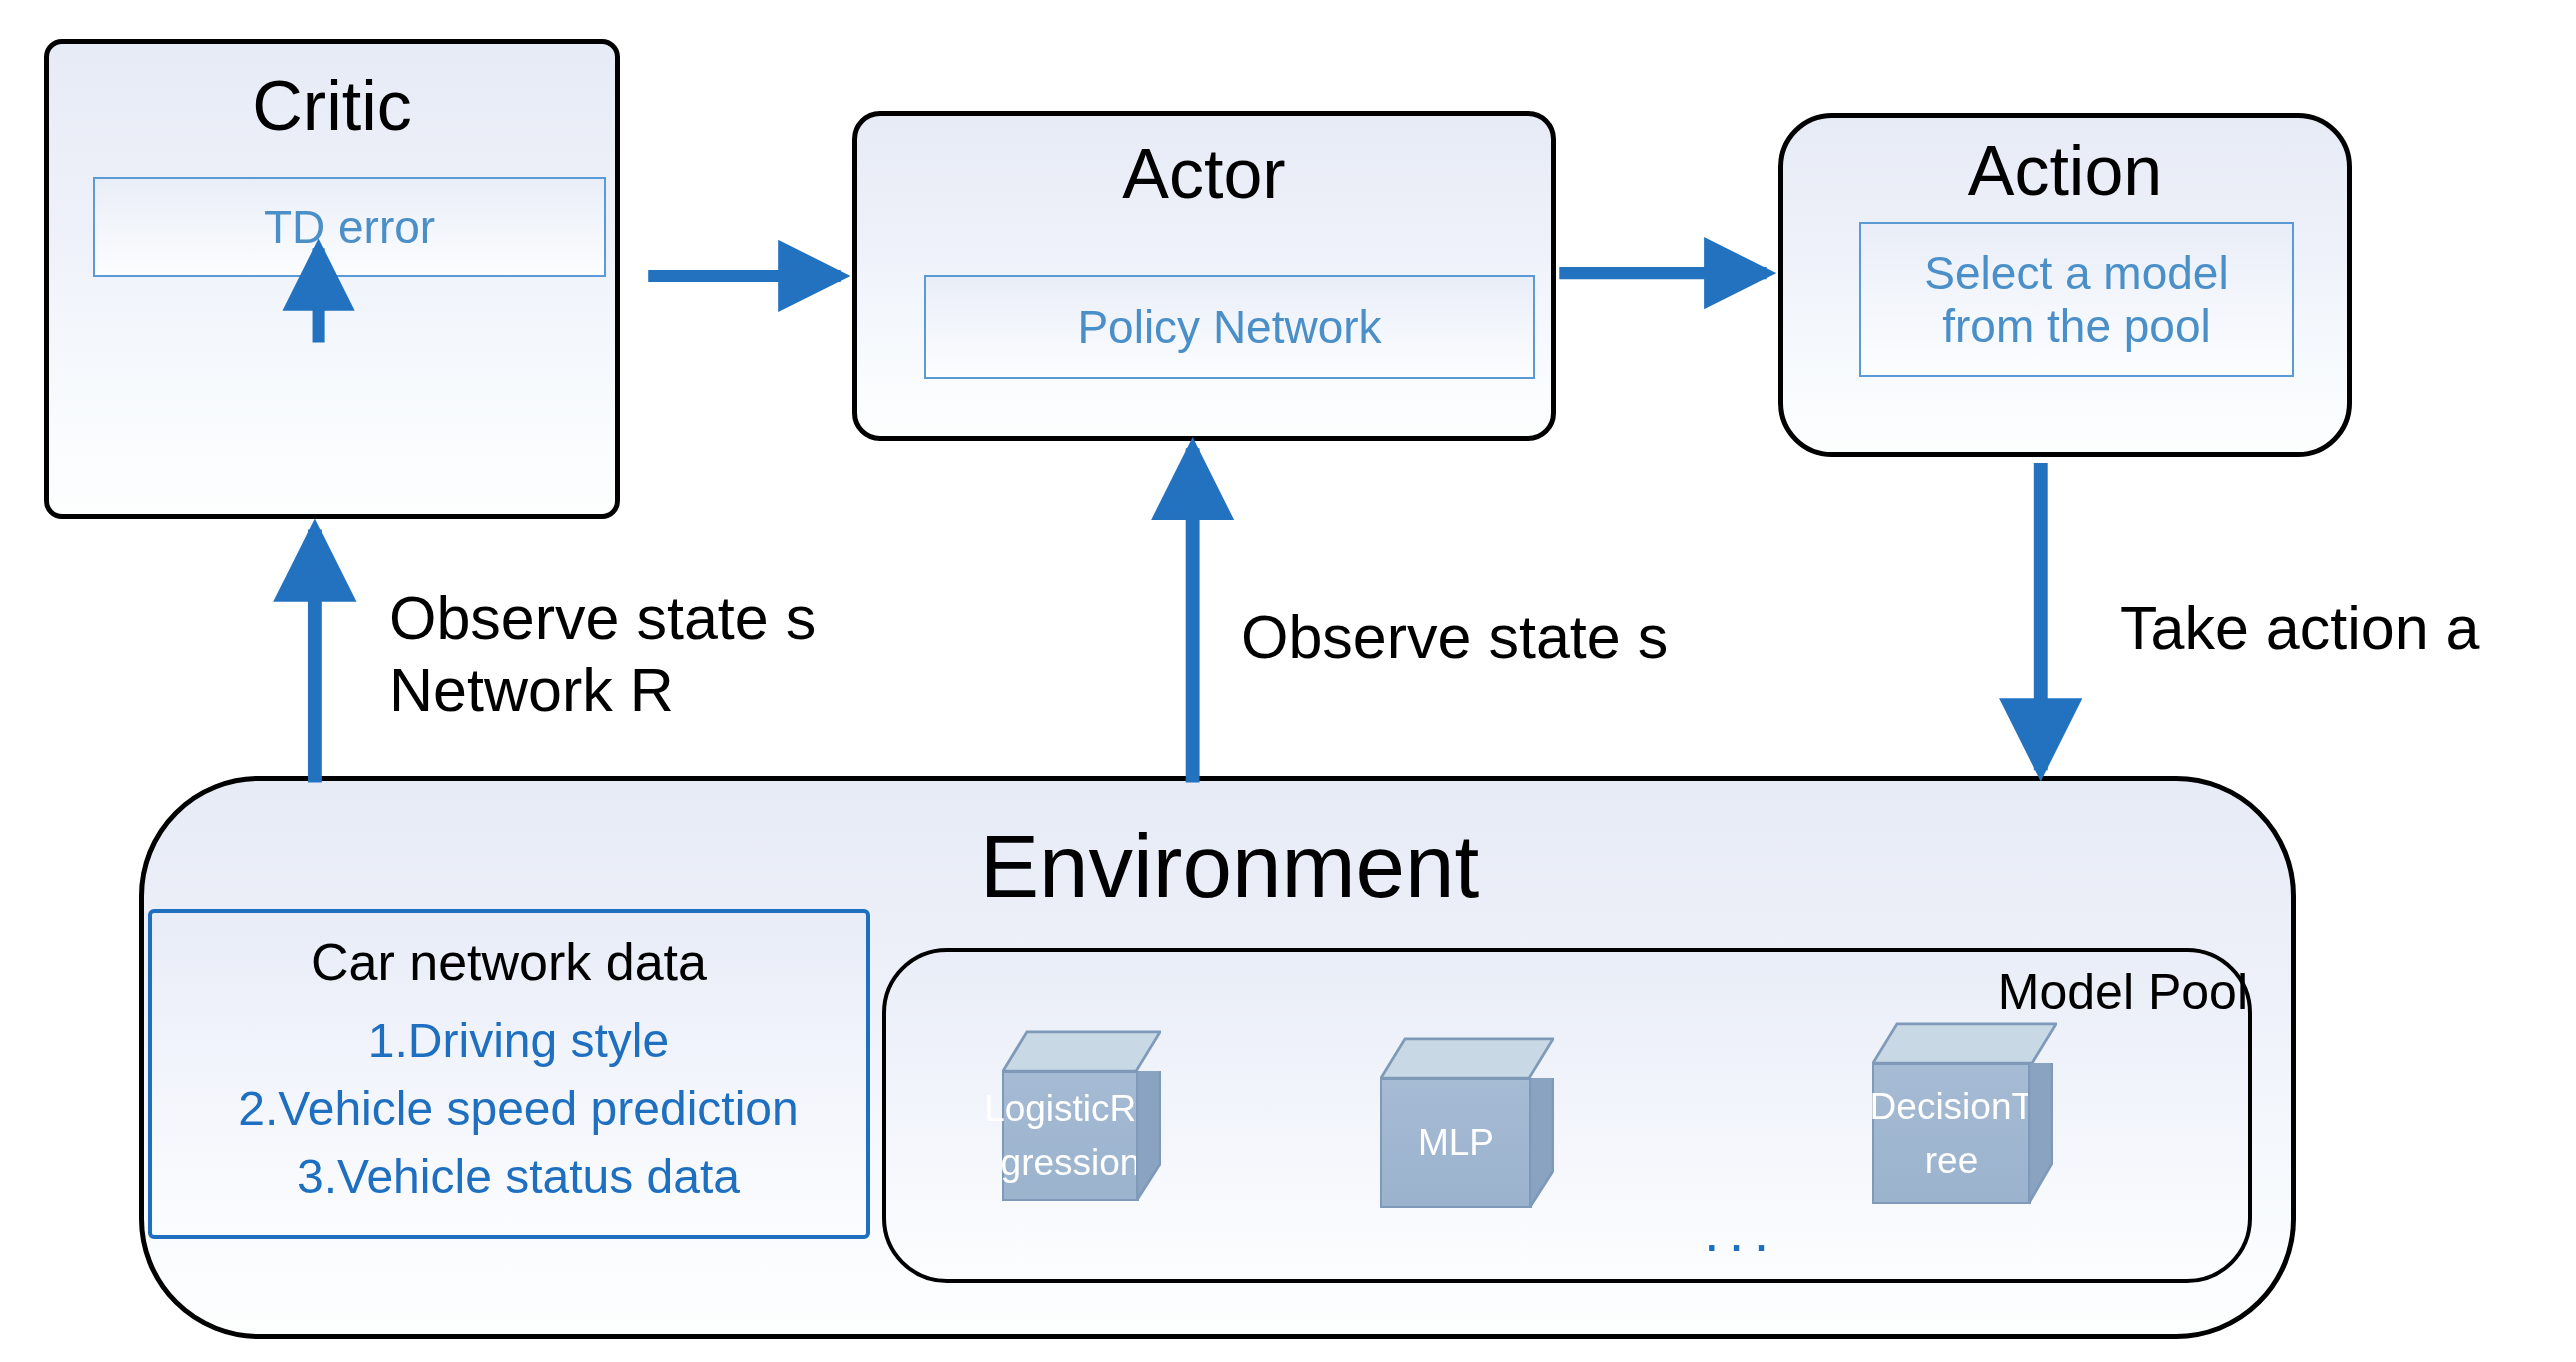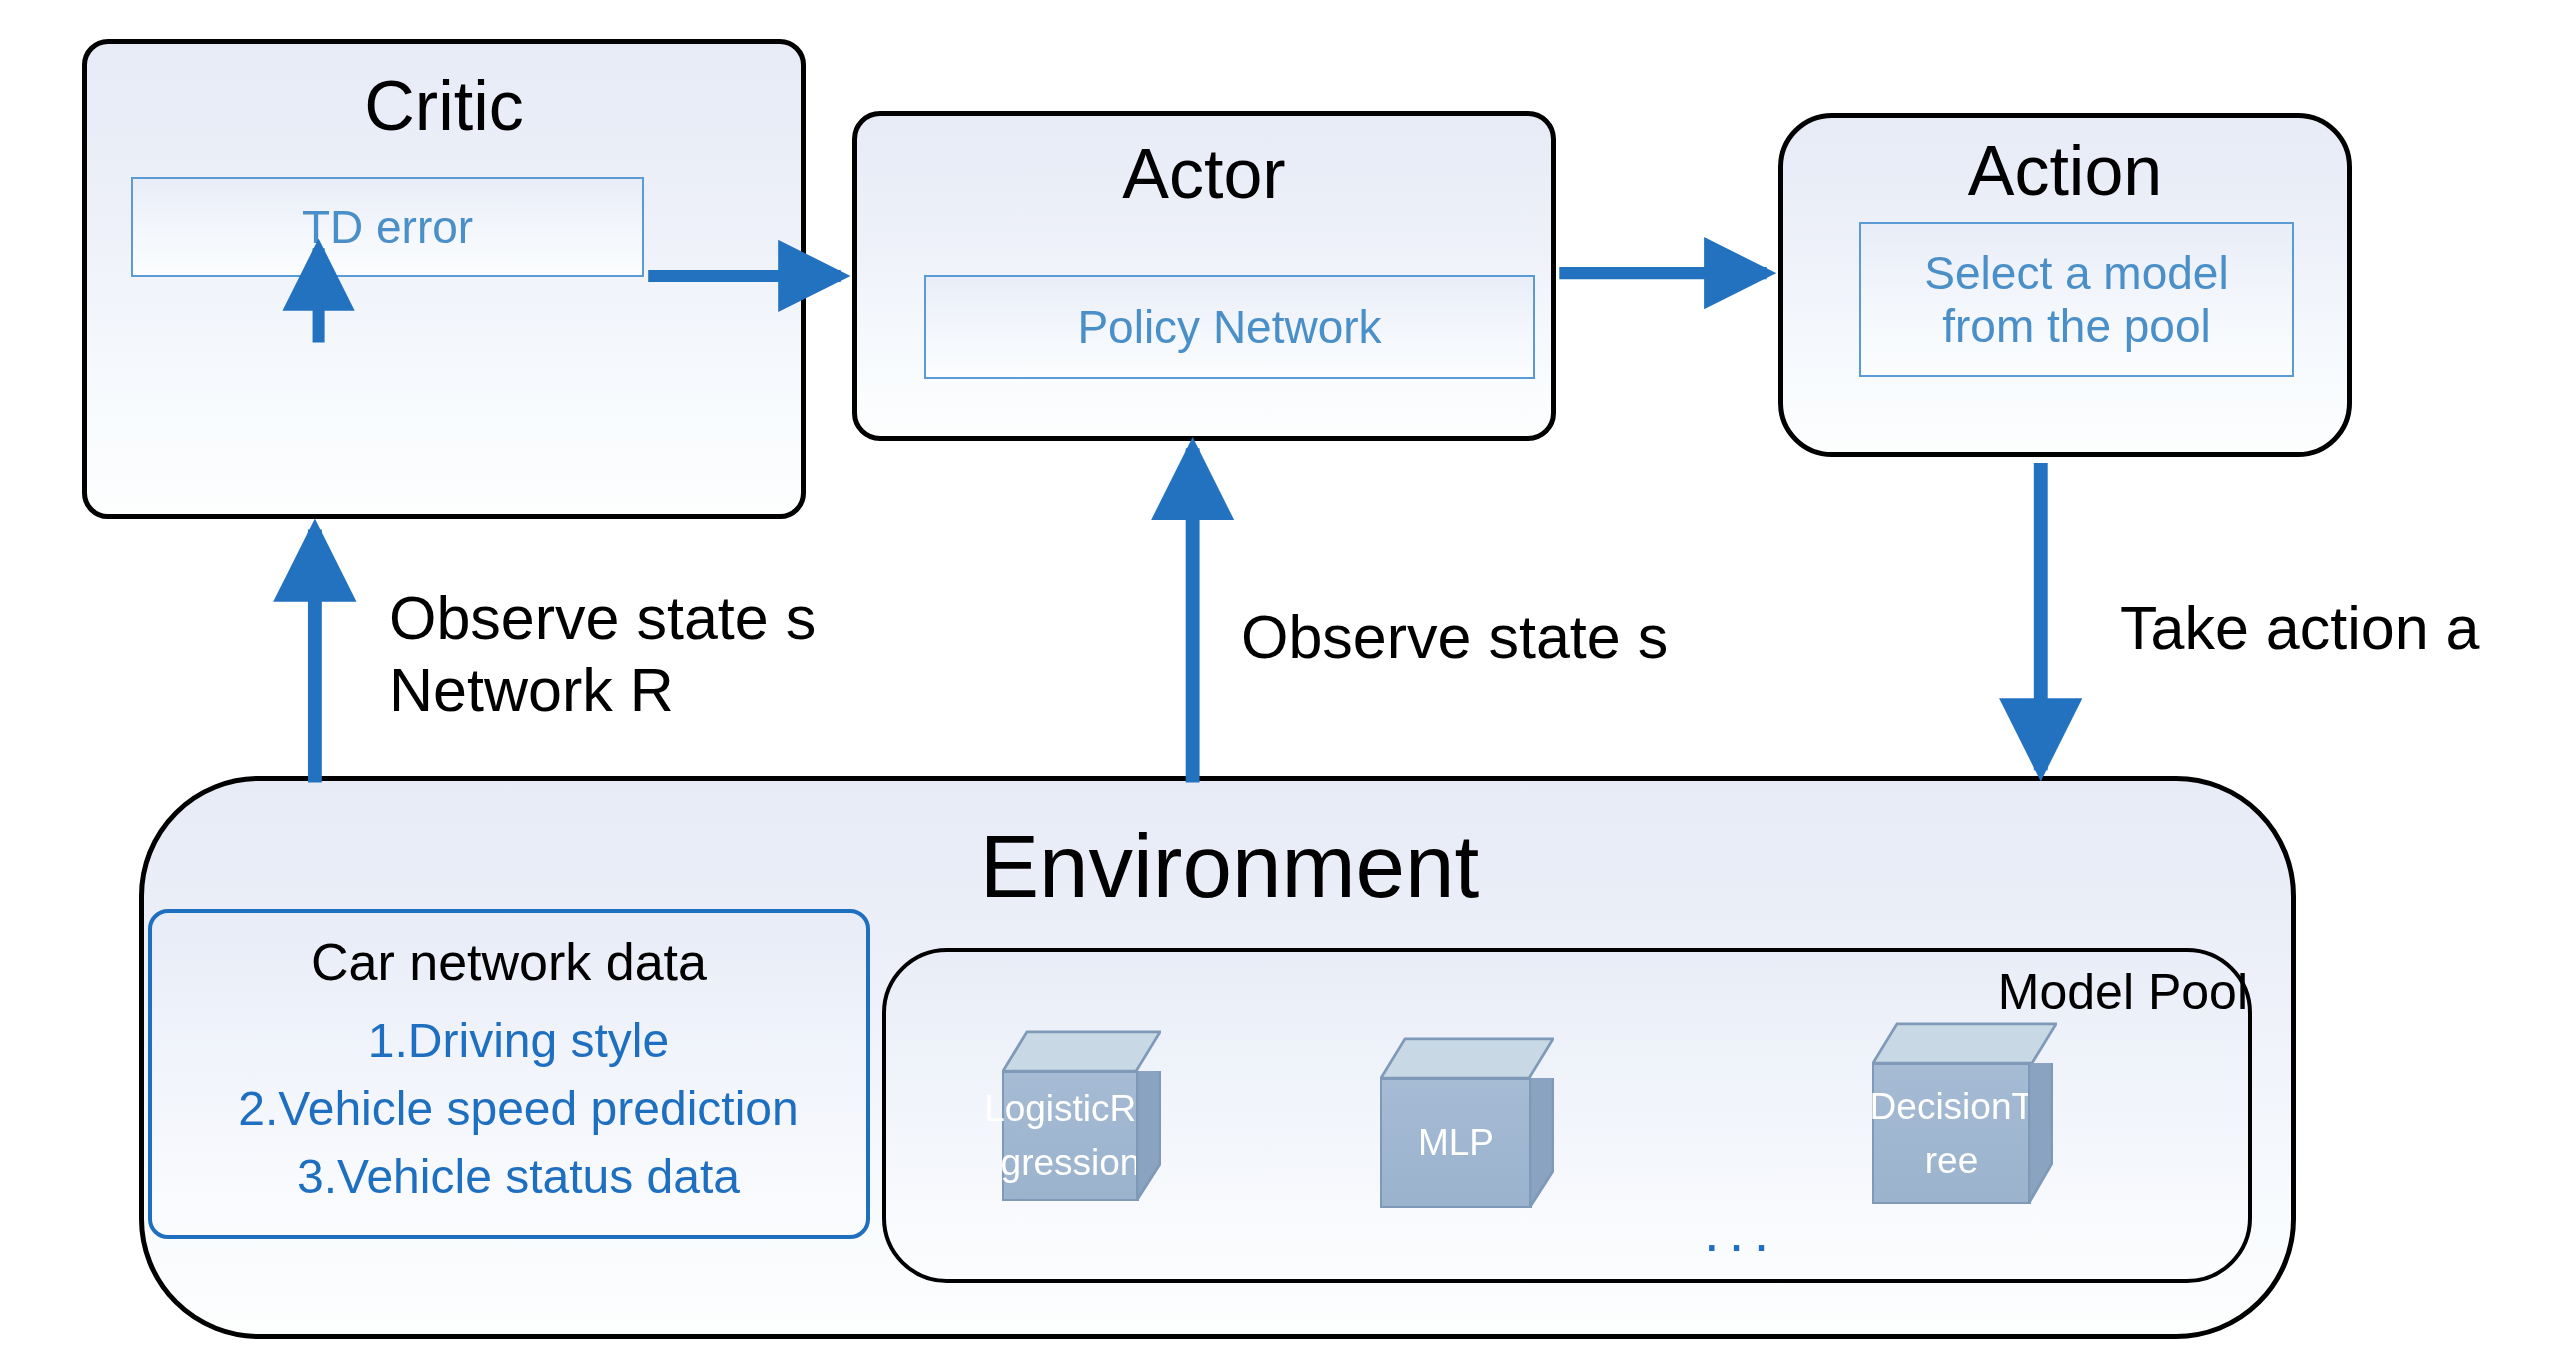--- a/index.html
+++ b/index.html
@@ -44,21 +44,21 @@
     background: linear-gradient(to bottom, #e9edf7 0%, #f2f5fb 45%, #fbfdfe 100%);
     color: #4a8fc7;
     display: flex;
     align-items: center;
     justify-content: center;
     text-align: center;
     line-height: 1.15;
   }
 
   
-  #critic-box { left: 44px;  top: 39px;  width: 724px;  height: 480px; border-radius: 26px; margin-left: 38px; }
+  #critic-box { left: 44px;  top: 39px;  width: 576px;  height: 480px; border-radius: 18px; }
   #critic-title { position: absolute; left: 0; top: 26px; width: 100%; font-size: 70px; }
   #td-error-box      { left: 44px;  top: 133px; width: 513px; height: 100px; font-size: 46px; }
   #value-network-box { left: 44px;  top: 333px; width: 513px; height: 104px; font-size: 46px; }
 
   
   #actor-box { left: 852px; top: 111px; width: 704px; height: 330px; border-radius: 28px; }
   #actor-title { position: absolute; left: 0; top: 22px; width: 100%; font-size: 70px; }
   #policy-network-box { left: 67px; top: 159px; width: 611px; height: 104px; font-size: 46px; }
 
   
@@ -68,21 +68,21 @@
 
   
   #environment-box { left: 139px; top: 776px; width: 2157px; height: 563px; border-radius: 120px; }
   #environment-title { position: absolute; left: 12px; top: 39px; width: 100%; font-size: 89px; }
 
   #car-data-box {
     position: absolute;
     left: 148px; top: 909px; width: 722px; height: 330px;
     box-sizing: border-box;
     border: 4.6px solid #1f6fc0;
-    border-radius: 20px;
+    border-radius: 6px;
     background: linear-gradient(to bottom, #e8ecf7 0%, #f1f4fb 45%, #fbfcfe 100%);
   }
   #car-data-title {
     position: absolute; left: 0; top: 18.5px; width: 100%;
     text-align: center; font-size: 52px; color: #000000; white-space: nowrap;
   }
   #car-data-list {
     position: absolute; left: 24px; top: 94px; width: 685px;
     color: #1f6fc0; font-size: 48px; line-height: 1.42;
   }

